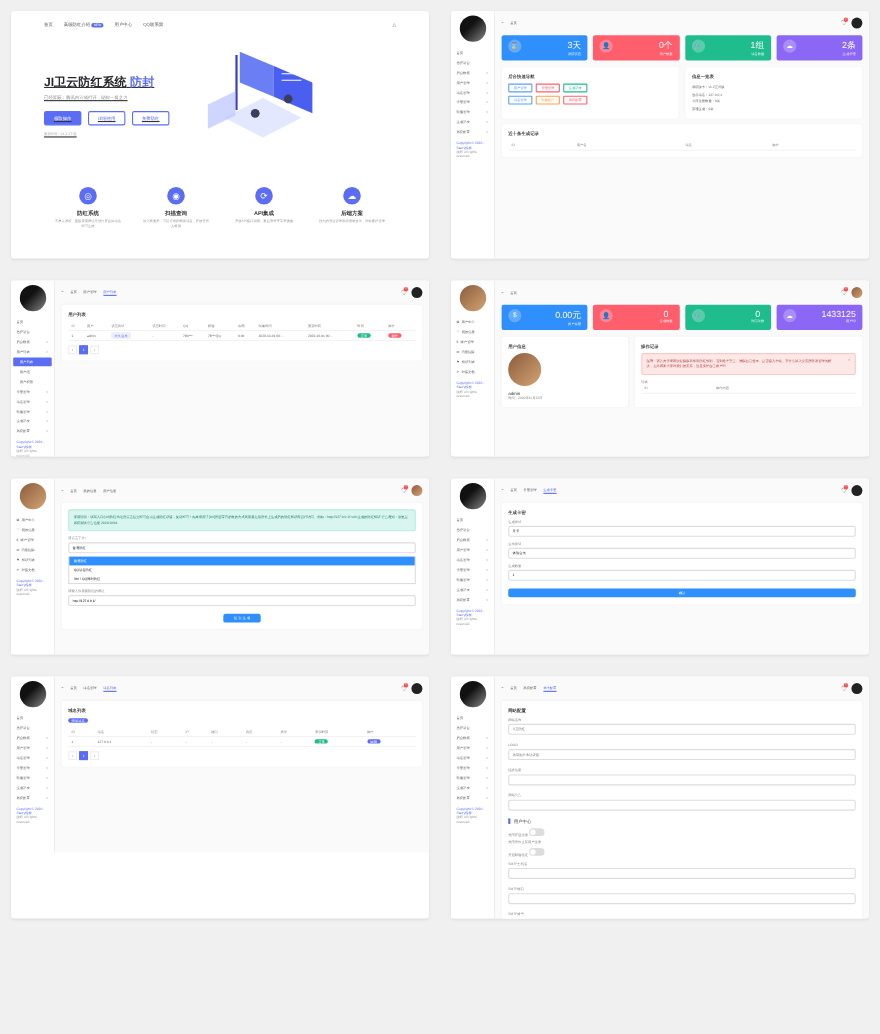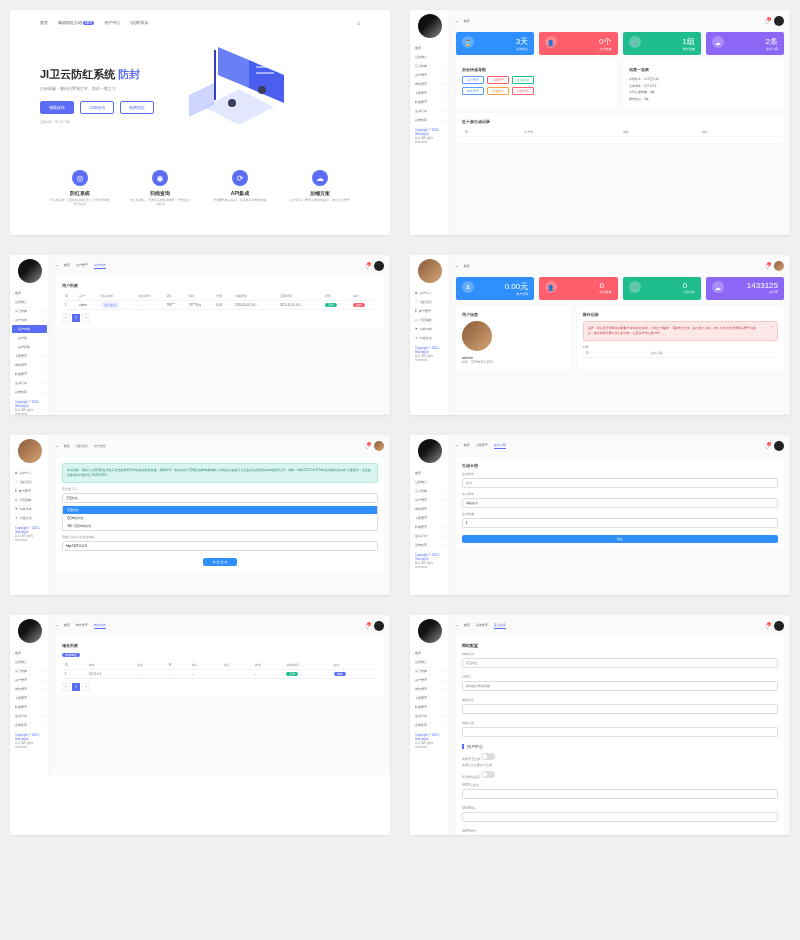--- a/index.html
+++ b/index.html
@@ -4,21 +4,21 @@
 <style>
   * { box-sizing: border-box; margin: 0; padding: 0; }
   body { background: #f0f0f0; font-family: -apple-system, "Segoe UI", sans-serif; font-size: 4px; color: #333; }
   .grid { display: grid; grid-template-columns: repeat(2, 380px); gap: 20px; padding: 10px; width: 800px; }
   .panel { background: #fff; border-radius: 3px; box-shadow: 0 1px 3px rgba(0,0,0,.08); position: relative; overflow: hidden; }
 
   
   .p1 { height: 225px; padding: 10px 30px; }
   .nav1 { display: flex; gap: 10px; font-size: 4px; color: #555; align-items: center; }
   .badge-new { background: #5b6df5; color:#fff; border-radius:3px; padding:0 2px; font-size:3px; }
-  .hero { display:flex; gap:20px; margin-top:20px; align-items:center; }
+  .hero { display:flex; gap:20px; margin-top:20px; align-items:center;text-decoration:underline; }
   .hero-left h1 { font-size:11px; color:#28272e; font-weight:600; }
   .hero-left h1 .accent { color:#5b6df5; }
   .hero-left p { font-size:4px; color:#888; margin-top:4px; }
   .hero-btns { display:flex; gap:6px; margin-top:10px; }
   .btn { padding:3px 8px; border-radius:2px; font-size:4px; border:1px solid #5b6df5; }
   .btn.primary { background:#5b6df5; color:#fff; }
   .btn.outline { color:#5b6df5; background:#fff; }
   .meta1 { font-size:3px; color:#aaa; margin-top:6px; }
   .features { display:flex; justify-content:space-around; margin-top:25px; }
   .feat { text-align:center; width:60px; }
@@ -45,21 +45,21 @@
   .topicons { display:flex; gap:4px; align-items:center; }
   .bell { position:relative; font-size:6px; }
   .bell .dot { position:absolute; top:-1px; right:-1px; width:4px; height:4px; background:#ff4d4f; border-radius:50%; font-size:2px; color:#fff; text-align:center; line-height:4px;}
   .mini-av { width:10px; height:10px; border-radius:50%; background:#222; }
   .mini-av.man { background:linear-gradient(135deg,#8b5a3c,#d4a574); }
 
   
   .stats { display:flex; gap:5px; margin-bottom:6px; }
   .stat { flex:1; border-radius:2px; padding:4px 6px; color:#fff; display:flex; justify-content:space-between; align-items:flex-start; }
   .stat .icon-c { width:12px; height:12px; border-radius:50%; background:rgba(255,255,255,.25); font-size:6px; display:flex; align-items:center; justify-content:center; }
-  .stat .val { font-size:8px; text-align:left; }
+  .stat .val { font-size:8px; text-align:center; }
   .stat .lbl { font-size:3px; text-align:right; opacity:.85; }
   .c-blue{background:#2f8ffd;} .c-red{background:#ff5e6c;} .c-green{background:#1fbc8e;} .c-purple{background:#8c67f6;}
   .card { background:#fff; border-radius:2px; padding:6px; margin-bottom:5px; box-shadow:0 0 2px rgba(0,0,0,.04); }
   .card h5 { font-size:4px; margin-bottom:4px; color:#444; }
   .twocol { display:flex; gap:6px; }
   .twocol .card { flex:1; }
   .info-row { font-size:3px; color:#666; line-height:2.2; }
   .tag-btns { display:flex; gap:3px; flex-wrap:wrap; }
   .tag { border:1px solid #ddd; border-radius:1px; padding:1px 4px; font-size:3px; }
   .tag.blue { border-color:#5b9dfd; color:#5b9dfd; }

